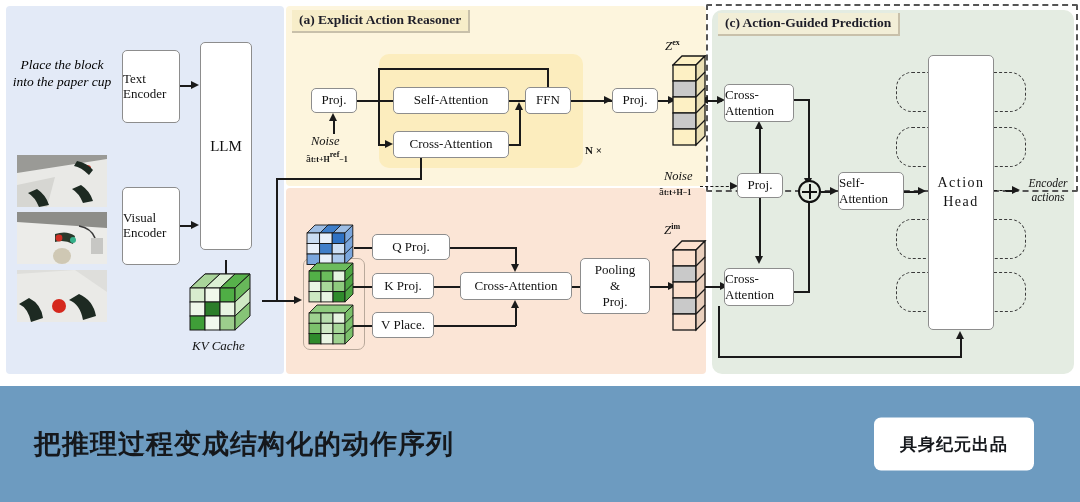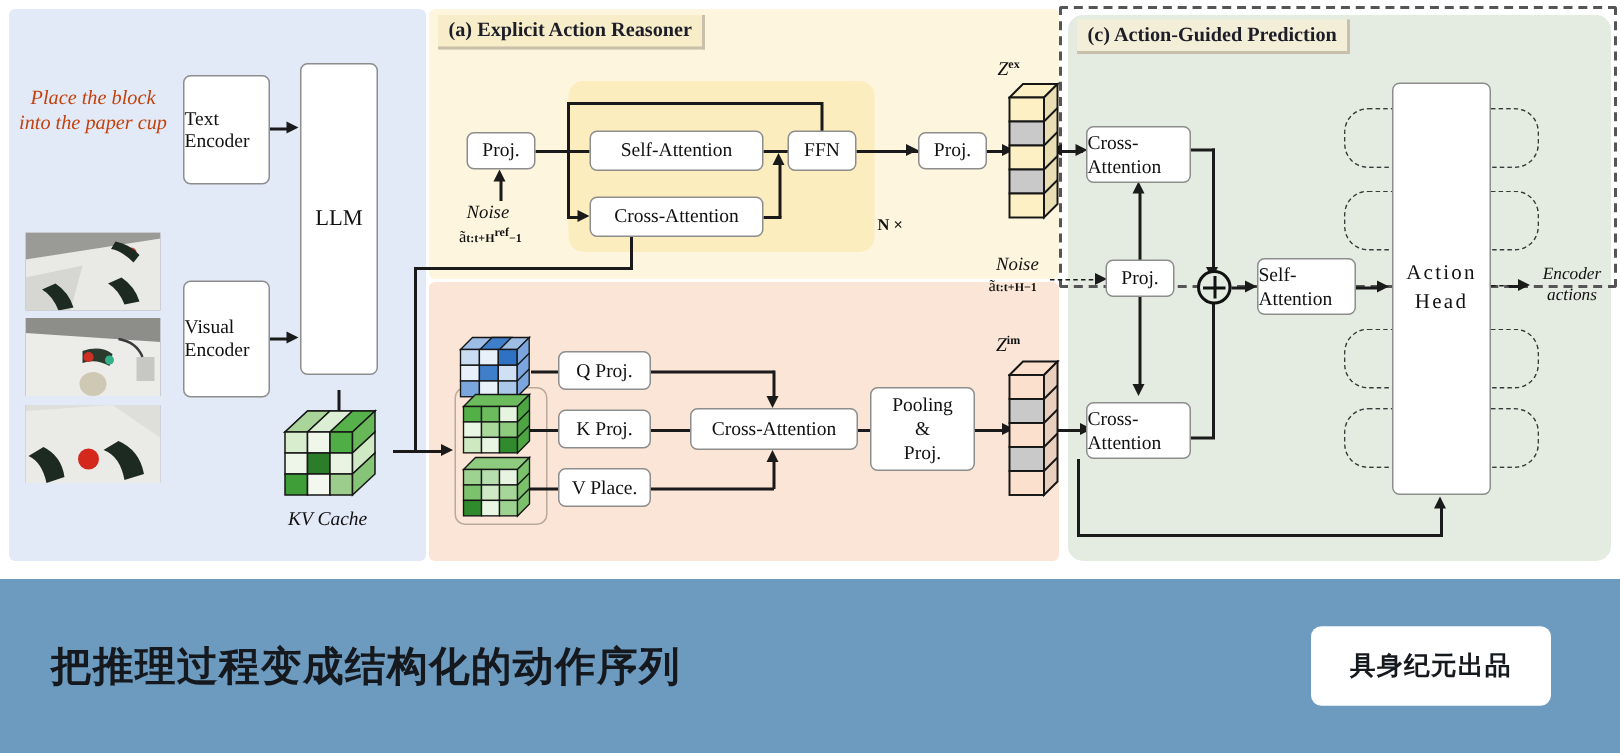--- a/index.html
+++ b/index.html
@@ -107,21 +107,21 @@
   }
   .lbl.it { font-style: italic; }
   .sub { font-size: 8px; font-weight: 700; vertical-align: baseline; }
   .sup { font-size: 8px; font-weight: 700; vertical-align: super; }
 
   
   .instruction {
     position: absolute;
     left: 10px; top: 56px; width: 104px;
     font-style: italic; font-size: 13.5px;
-    line-height: 1.28; text-align: center; color: #c2410c;
+    line-height: 1.28; text-align: center; color: #000000;
   }
 
   
   .frame {
     position: absolute; width: 90px; height: 52px;
     border: 0; overflow: hidden; background: #b9b9b5;
   }
 
   
   .cube { position: absolute; z-index: 6; }
@@ -413,21 +413,21 @@
         <rect x="1" y="29.6" width="12" height="10.3" fill="#2f8b2c"></rect>
         <rect x="13" y="29.6" width="12" height="10.3" fill="#eaf6e4"></rect>
         <rect x="25" y="29.6" width="12" height="10.3" fill="#9ed290"></rect>
         <polygon points="37,9 45,1 45,32 37,40" fill="#7bc16b"></polygon>
         <line x1="37" y1="19.3" x2="45" y2="11.3"></line>
         <line x1="37" y1="29.6" x2="45" y2="21.6"></line>
       </g>
     </svg>
   </div>
 
-  <div class="box" style="left:372px; top:234px; width:62px; height:26px;">
+  <div class="box" style="left:372px; top:234px; width:78px; height:26px;">
     <span>Q Proj.</span>
   </div>
   <div class="box" style="left:372px; top:273px; width:62px; height:26px;">
     <span>K Proj.</span>
   </div>
   <div class="box" style="left:372px; top:312px; width:62px; height:26px;">
     <span>V Place.</span>
   </div>
   <div class="box" style="left:460px; top:272px; width:112px; height:28px;">
     <span>Cross-Attention</span>

